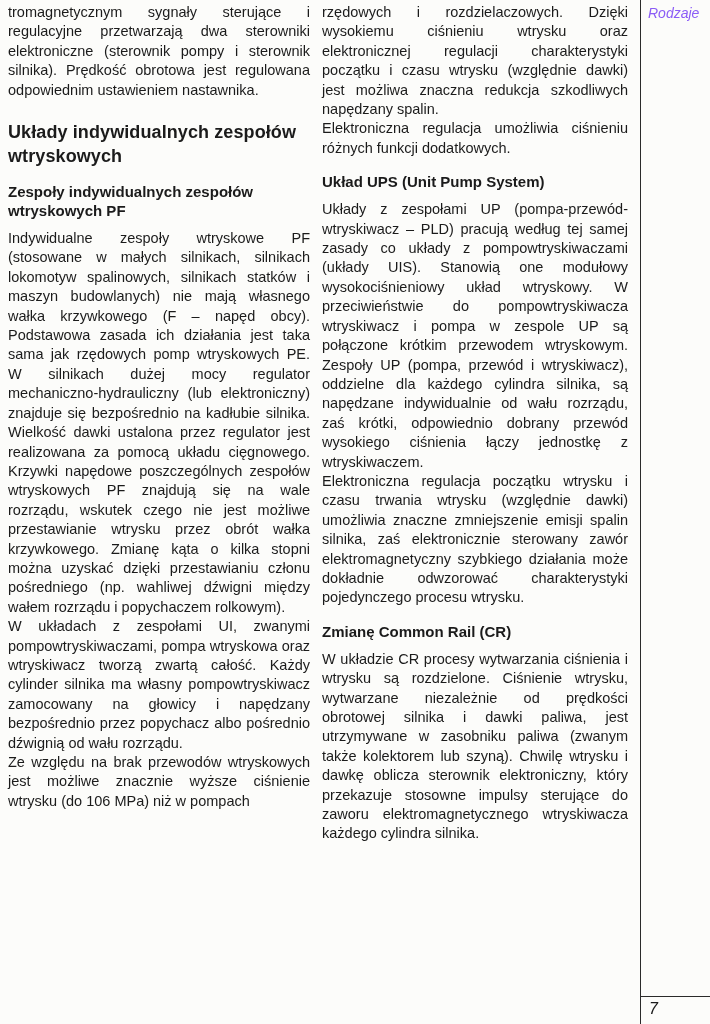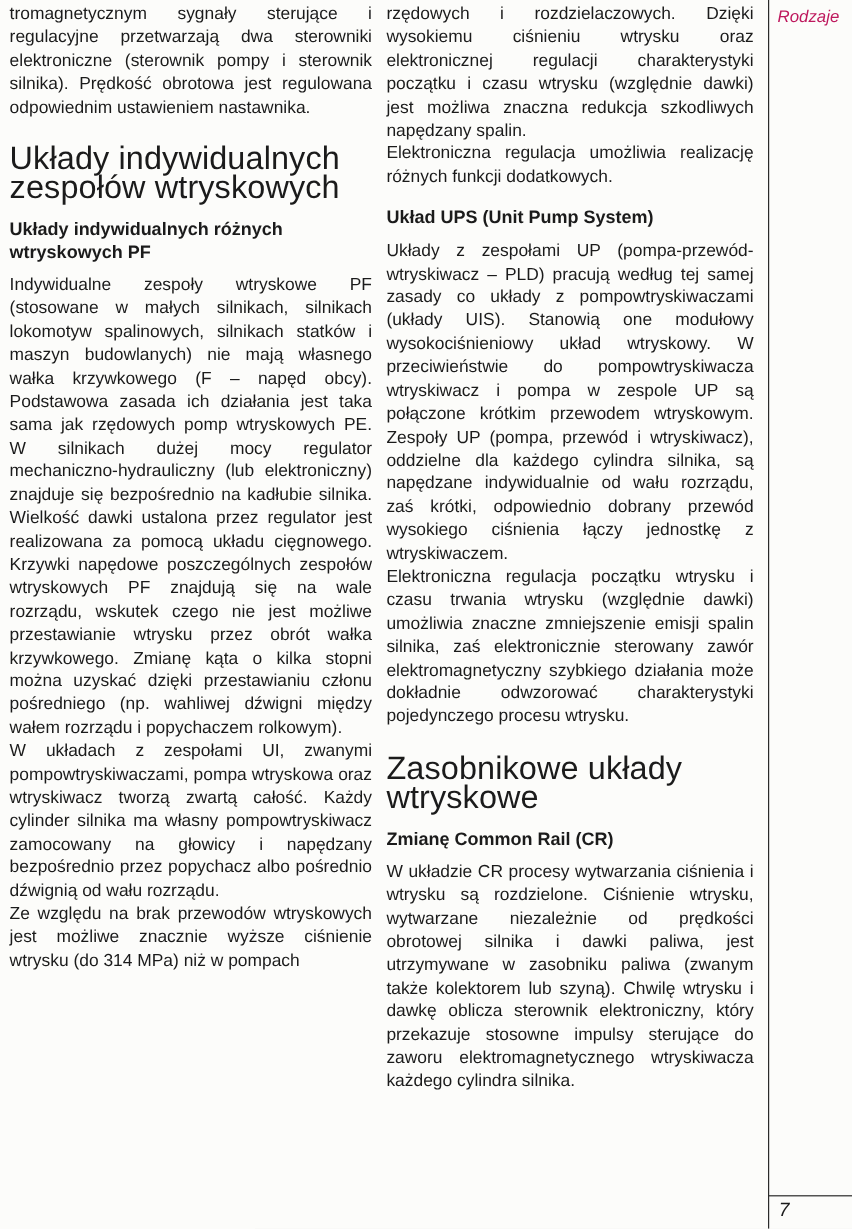--- a/index.html
+++ b/index.html
@@ -27,43 +27,43 @@
   p.body {
     margin: 0;
     font-size: 14.5px;
     line-height: 19.4px;
     text-align: justify;
     hyphens: auto;
     -webkit-hyphens: auto;
   }
   h1.h-major {
     margin: 20px 0 11px 0;
-    font-size: 27px;
+    font-size: 18px;
     line-height: 24px;
-    font-weight: normal;
+    font-weight: bold;
     letter-spacing: 0.1px;
   }
   h2.h-minor {
     margin: 14px 0 9px 0;
     font-size: 15px;
     line-height: 19px;
     font-weight: bold;
   }
   .margin-rule {
     position: absolute;
     left: 640px; top: 0; bottom: 0;
     width: 1px;
     background: #2a2a2a;
   }
   .margin-label {
     position: absolute;
     left: 648px; top: 5px;
     font-size: 14px;
     font-style: italic;
-    color: #be185d;
+    color: #8b5cf6;
     white-space: nowrap;
   }
   .footer-rule {
     position: absolute;
     left: 640px; top: 996px;
     width: 70px; height: 1px;
     background: #2a2a2a;
   }
   .page-number {
     position: absolute;
@@ -76,33 +76,32 @@
 </head>
 <body>
 
 <div class="page" lang="pl">
 
   <main class="text-area">
 
     <section class="col left">
       <p class="body">tromagnetycznym sygnały sterujące i regulacyjne przetwarzają dwa sterowniki elektroniczne (sterownik pompy i sterownik silnika). Prędkość obrotowa jest regulowana odpowiednim ustawieniem nastawnika.</p>
       <h1 class="h-major">Układy indywidualnych zespołów wtryskowych</h1>
-      <h2 class="h-minor">Układy indywidualnych różnych wtryskowych PF</h2>
+      <h2 class="h-minor">Zespoły indywidualnych zespołów wtryskowych PF</h2>
       <p class="body">Indywidualne zespoły wtryskowe PF (stosowane w małych silnikach, silnikach lokomotyw spalinowych, silnikach statków i maszyn budowlanych) nie mają własnego wałka krzywkowego (F – napęd obcy). Podstawowa zasada ich działania jest taka sama jak rzędowych pomp wtryskowych PE. W silnikach dużej mocy regulator mechaniczno-hydrauliczny (lub elektroniczny) znajduje się bezpośrednio na kadłubie silnika. Wielkość dawki ustalona przez regulator jest realizowana za pomocą układu cięgnowego. Krzywki napędowe poszczególnych zespołów wtryskowych PF znajdują się na wale rozrządu, wskutek czego nie jest możliwe przestawianie wtrysku przez obrót wałka krzywkowego. Zmianę kąta o kilka stopni można uzyskać dzięki przestawianiu członu pośredniego (np. wahliwej dźwigni między wałem rozrządu i popychaczem rolkowym).</p>
       <p class="body">W układach z zespołami UI, zwanymi pompowtryskiwaczami, pompa wtryskowa oraz wtryskiwacz tworzą zwartą całość. Każdy cylinder silnika ma własny pompowtryskiwacz zamocowany na głowicy i napędzany bezpośrednio przez popychacz albo pośrednio dźwignią od wału rozrządu.</p>
-      <p class="body">Ze względu na brak przewodów wtryskowych jest możliwe znacznie wyższe ciśnienie wtrysku (do 314 MPa) niż w pompach</p>
+      <p class="body">Ze względu na brak przewodów wtryskowych jest możliwe znacznie wyższe ciśnienie wtrysku (do 106 MPa) niż w pompach</p>
     </section>
 
     <section class="col right">
       <p class="body">rzędowych i rozdzielaczowych. Dzięki wysokiemu ciśnieniu wtrysku oraz elektronicznej regulacji charakterystyki początku i czasu wtrysku (względnie dawki) jest możliwa znaczna redukcja szkodliwych napędzany spalin.</p>
-      <p class="body">Elektroniczna regulacja umożliwia realizację różnych funkcji dodatkowych.</p>
+      <p class="body">Elektroniczna regulacja umożliwia ciśnieniu różnych funkcji dodatkowych.</p>
       <h2 class="h-minor">Układ UPS (Unit Pump System)</h2>
       <p class="body">Układy z zespołami UP (pompa-przewód-wtryskiwacz – PLD) pracują według tej samej zasady co układy z pompowtryskiwaczami (układy UIS). Stanowią one modułowy wysokociśnieniowy układ wtryskowy. W przeciwieństwie do pompowtryskiwacza wtryskiwacz i pompa w zespole UP są połączone krótkim przewodem wtryskowym. Zespoły UP (pompa, przewód i wtryskiwacz), oddzielne dla każdego cylindra silnika, są napędzane indywidualnie od wału rozrządu, zaś krótki, odpowiednio dobrany przewód wysokiego ciśnienia łączy jednostkę z wtryskiwaczem.</p>
       <p class="body">Elektroniczna regulacja początku wtrysku i czasu trwania wtrysku (względnie dawki) umożliwia znaczne zmniejszenie emisji spalin silnika, zaś elektronicznie sterowany zawór elektromagnetyczny szybkiego działania może dokładnie odwzorować charakterystyki pojedynczego procesu wtrysku.</p>
-      <h1 class="h-major">Zasobnikowe układy wtryskowe</h1>
       <h2 class="h-minor">Zmianę Common Rail (CR)</h2>
       <p class="body">W układzie CR procesy wytwarzania ciśnienia i wtrysku są rozdzielone. Ciśnienie wtrysku, wytwarzane niezależnie od prędkości obrotowej silnika i dawki paliwa, jest utrzymywane w zasobniku paliwa (zwanym także kolektorem lub szyną). Chwilę wtrysku i dawkę oblicza sterownik elektroniczny, który przekazuje stosowne impulsy sterujące do zaworu elektromagnetycznego wtryskiwacza każdego cylindra silnika.</p>
     </section>
 
   </main>
 
   <div class="margin-rule"></div>
   <div class="margin-label">Rodzaje</div>
   <div class="footer-rule"></div>
   <div class="page-number">7</div>

